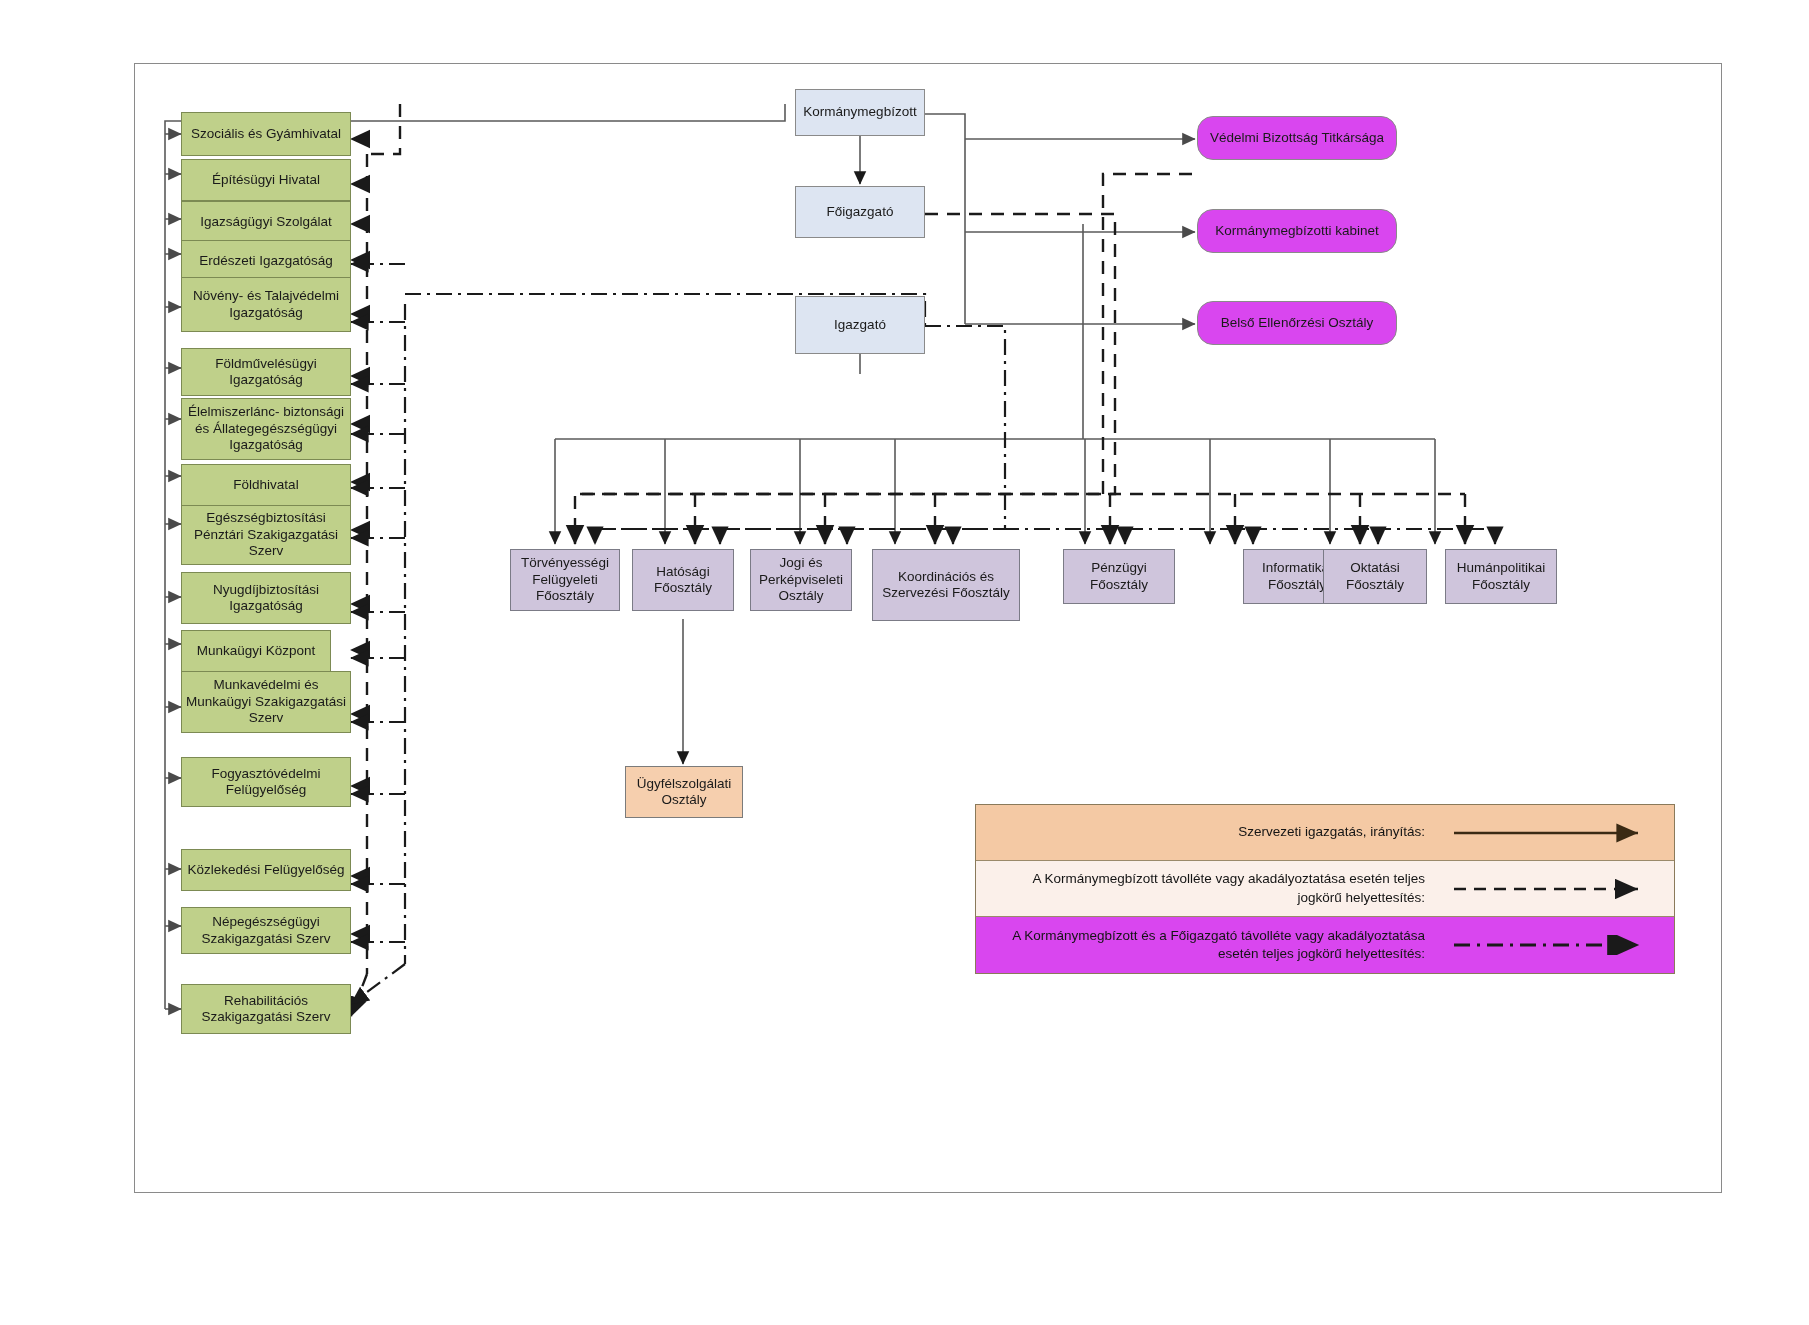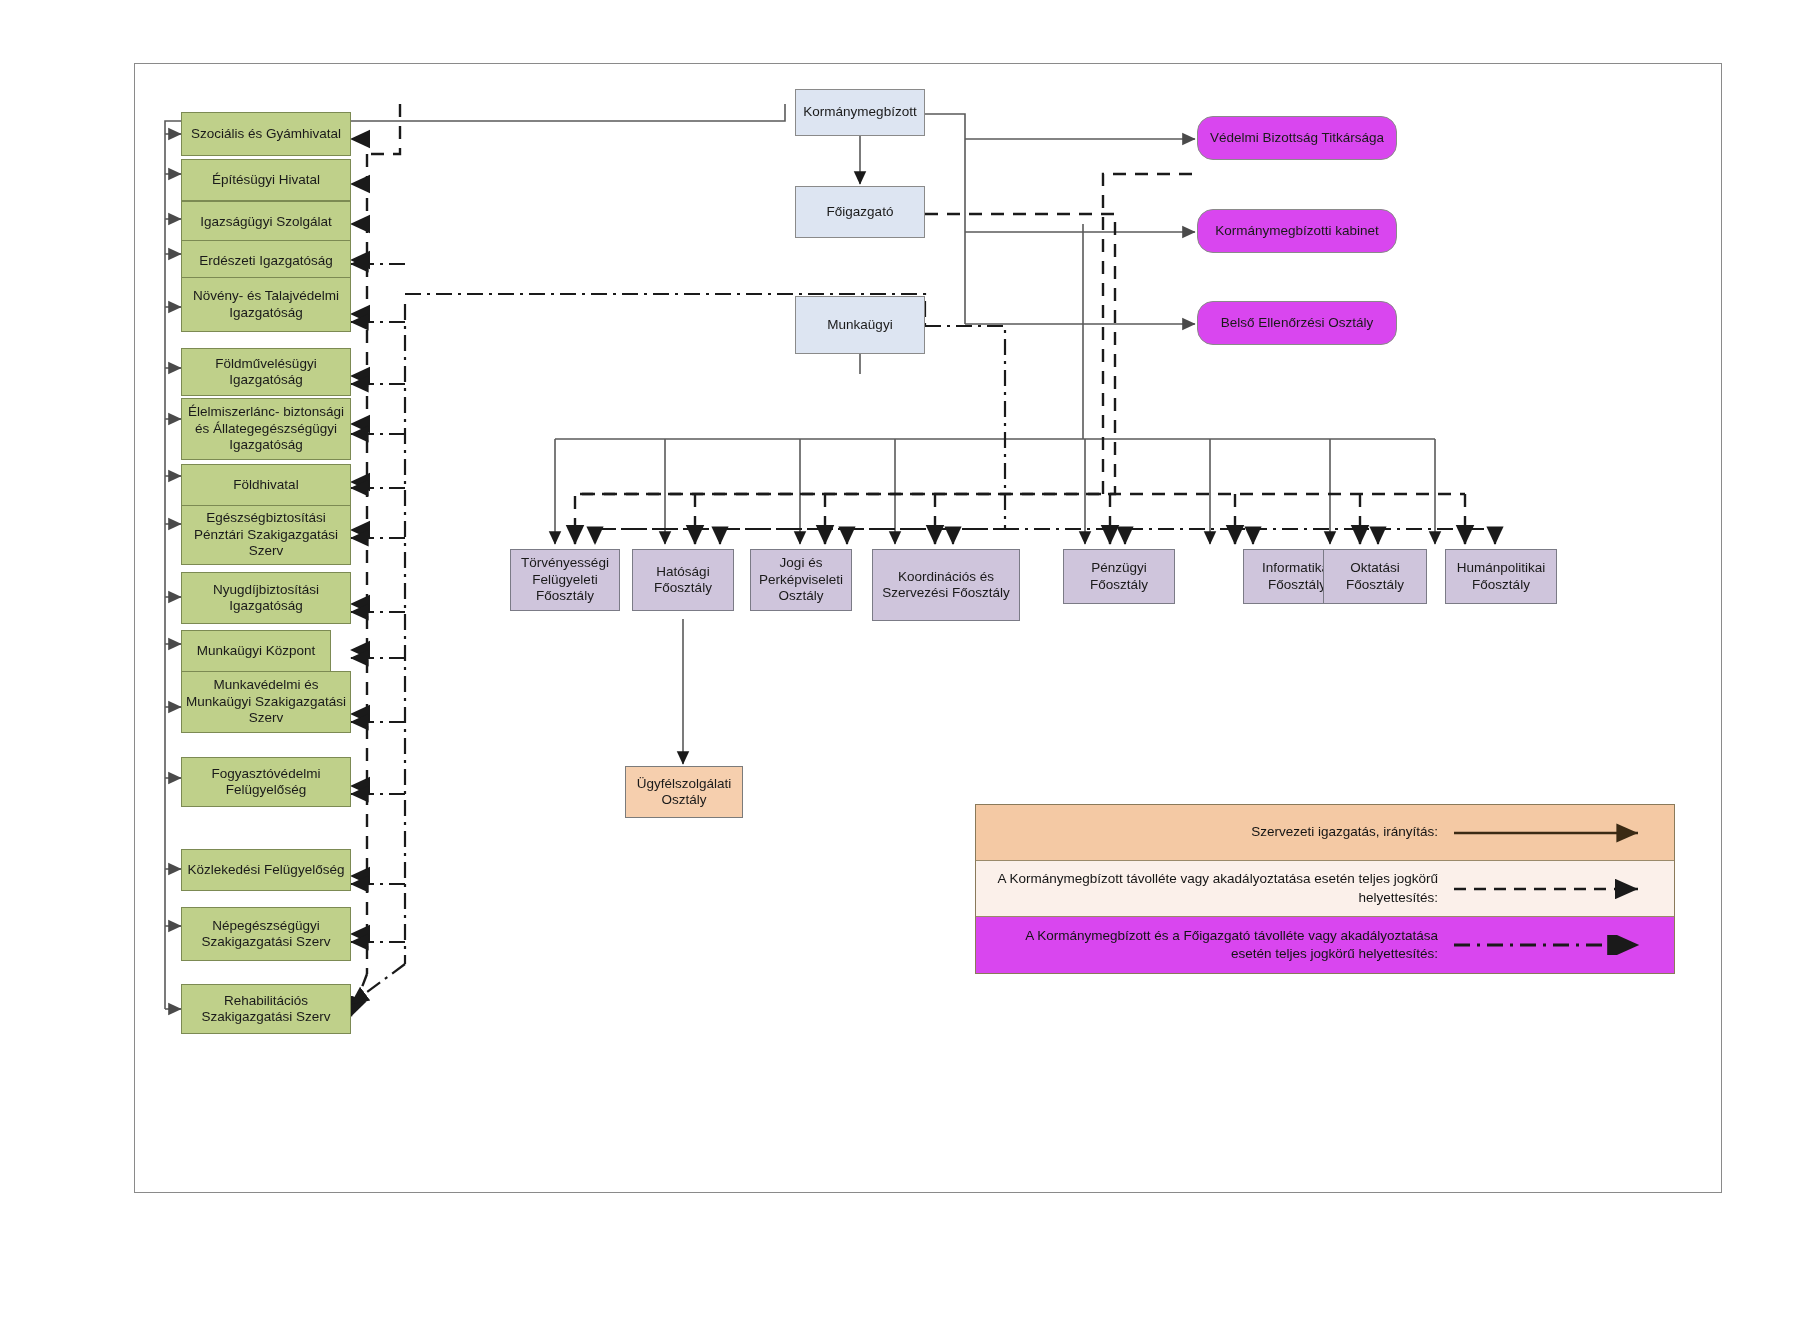--- a/index.html
+++ b/index.html
@@ -9,21 +9,21 @@
   .node{position:absolute;box-sizing:border-box;border:1.5px solid #7b7b7b;
         display:flex;align-items:center;justify-content:center;text-align:center;
         font-size:13.5px;line-height:1.22;color:#1a1a1a;padding:20px 4px;}
   .green{background:#bfd08a;border-color:#7c8a53;}
   .blue{background:#dde5f2;border-color:#8a8a8a;}
   .lightgreen{background:#d946ef;border-color:#8a8a8a;border-radius:16px;}
   .purple{background:#cfc5dc;border-color:#7b7b86;}
   .peach{background:#f6cfae;border-color:#7b7b7b;}
   #svg-links{position:absolute;left:0;top:0;width:1586px;height:1128px;pointer-events:none;}
   .legend{position:absolute;left:840px;top:740px;width:700px;border:1.5px solid #8a7a5a;box-sizing:border-box;}
-  .legend-row{display:flex;align-items:center;box-sizing:border-box;border-bottom:1px solid #9a8a6a;min-height:56px;}
+  .legend-row{display:flex;align-items:center;box-sizing:border-box;border-bottom:1px solid #9a8a6a;min-height:56px;gap:13px;}
   .legend-row:last-child{border-bottom:none;}
   .legend-row .lg-text{flex:1;text-align:right;padding:6px 14px 6px 10px;font-size:13.5px;line-height:1.35;color:#141414;}
   .legend-row .lg-sample{width:210px;height:100%;display:flex;align-items:center;justify-content:flex-start;padding-right:12px;}
   .lg-r1{background:#f4c9a4;}
   .lg-r2{background:#fbf0ea;}
   .lg-r3{background:#d946ef;}
   svg.sample{display:block;}
 </style>
 </head>
 <body>
@@ -177,35 +177,35 @@
       </div>
     <div class="node green" style="left:46px;top:607px;width:170px;height:62px;">
       <span>Munkavédelmi és Munkaügyi Szakigazgatási Szerv</span>
       </div>
     <div class="node green" style="left:46px;top:693px;width:170px;height:50px;">
       <span>Fogyasztóvédelmi Felügyelőség</span>
       </div>
     <div class="node green" style="left:46px;top:785px;width:170px;height:39px;">
       <span>Közlekedési Felügyelőség</span>
       </div>
-    <div class="node green" style="left:46px;top:843px;width:170px;height:54px;">
+    <div class="node green" style="left:46px;top:843px;width:170px;height:47px;">
       <span>Népegészségügyi Szakigazgatási Szerv</span>
       </div>
     <div class="node green" style="left:46px;top:920px;width:170px;height:50px;">
       <span>Rehabilitációs Szakigazgatási Szerv</span>
       </div>
 
     <div class="node blue" style="left:660px;top:25px;width:130px;height:47px;">
       <span>Kormánymegbízott</span>
       </div>
     <div class="node blue" style="left:660px;top:122px;width:130px;height:52px;">
       <span>Főigazgató</span>
       </div>
     <div class="node blue" style="left:660px;top:232px;width:130px;height:58px;">
-      <span>Munkaügyi</span>
+      <span>Igazgató</span>
       </div>
 
     <div class="node lightgreen" style="left:1062px;top:52px;width:200px;height:44px;">
       <span>Védelmi Bizottság Titkársága</span>
       </div>
     <div class="node lightgreen" style="left:1062px;top:145px;width:200px;height:44px;">
       <span>Kormánymegbízotti kabinet</span>
       </div>
     <div class="node lightgreen" style="left:1062px;top:237px;width:200px;height:44px;">
       <span>Belső Ellenőrzési Osztály</span>

